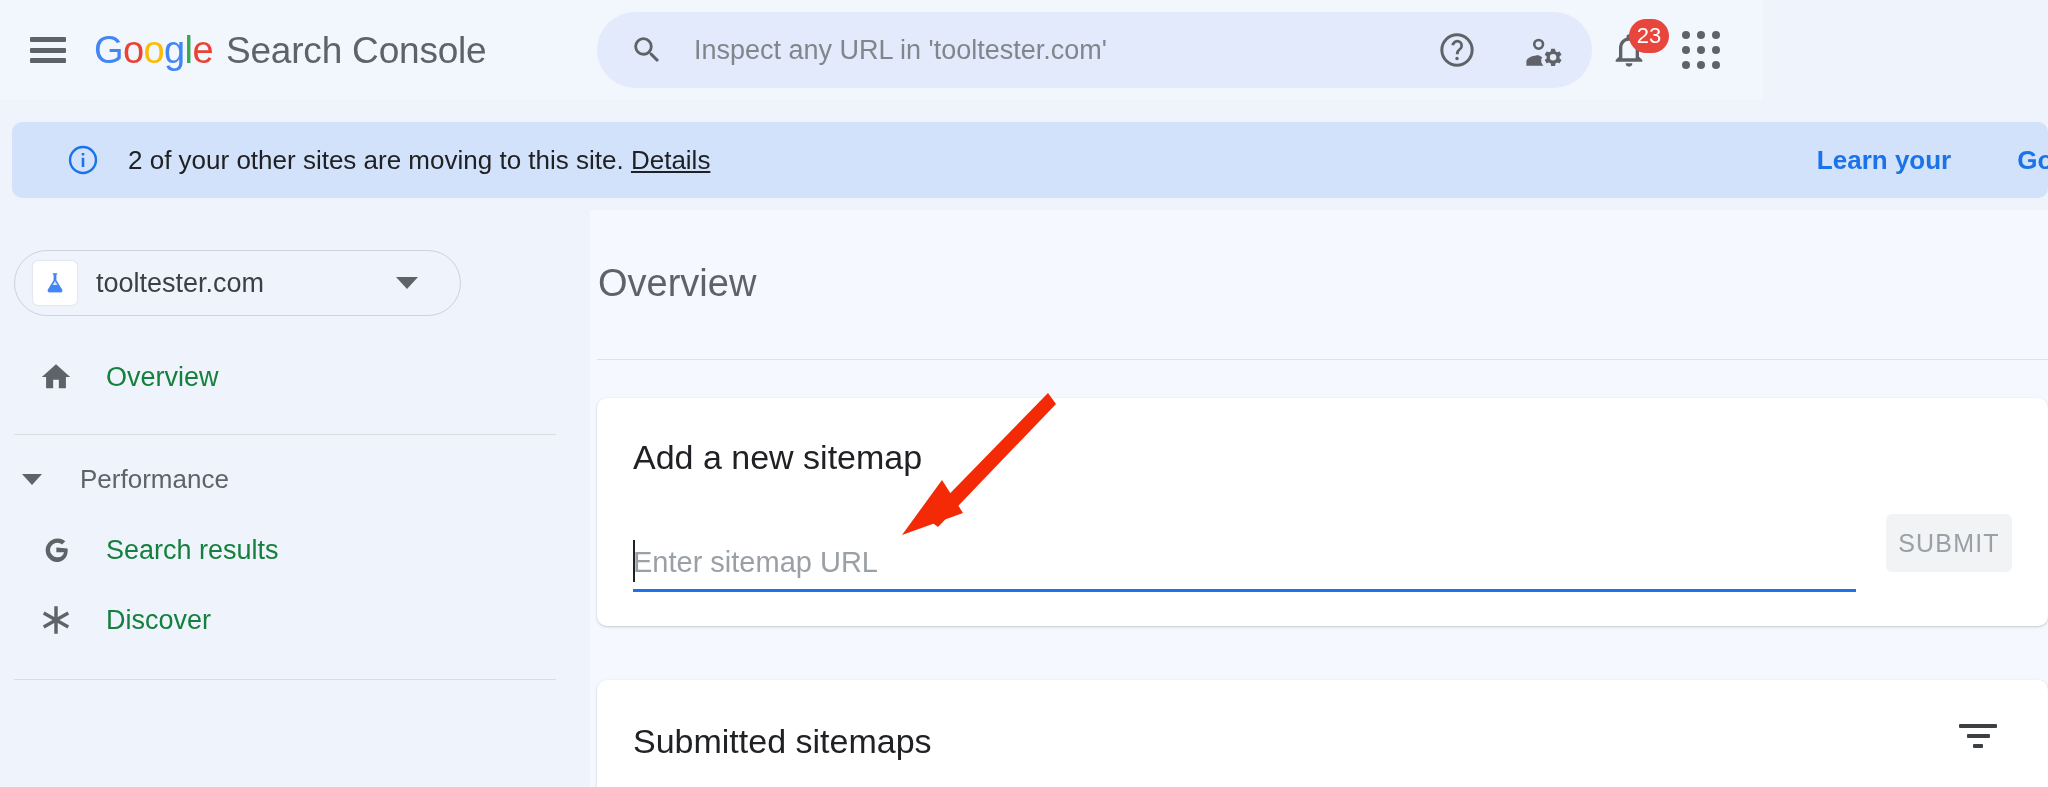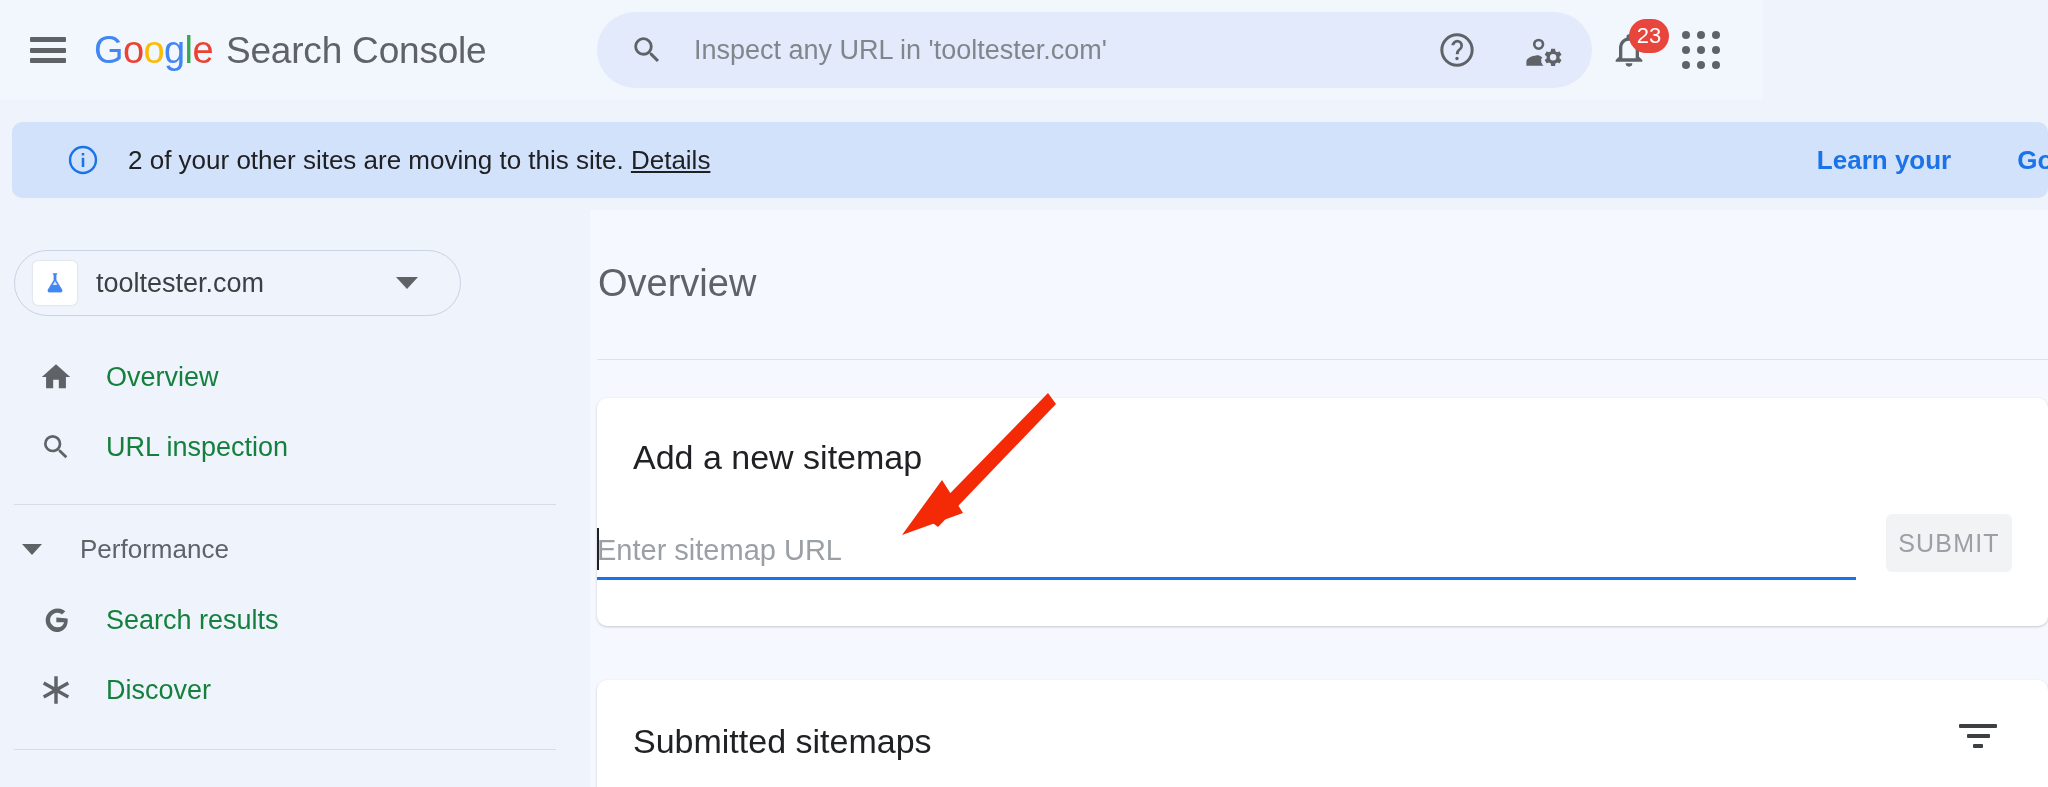--- a/index.html
+++ b/index.html
@@ -97,21 +97,21 @@
   .main { position: absolute; left: 590px; top: 210px; width: 1458px; height: 577px; background: #f5f8fe; }
   .page-title { font-size: 38px; color: #5f6368; padding: 52px 0 0 8px; }
   .title-rule { height: 1px; background: #dfe3e8; margin-top: 54px; margin-left: 7px; }
 
   .card {
     background: #fff; margin-left: 7px; margin-right: 0; border-radius: 10px;
     box-shadow: 0 1px 3px rgba(60,64,67,.16), 0 1px 2px rgba(60,64,67,.10);
   }
   .card1 { margin-top: 38px; height: 228px; position: relative; }
   .card-head { font-size: 34px; color: #202124; padding: 40px 0 0 36px; }
-  .inputrow { display: flex; align-items: center; margin-top: 37px; padding-right: 36px; }
+  .inputrow { display: flex; align-items: flex-end; margin-top: 37px; padding-left: 36px; padding-right: 36px; }
   .inputfield { position: relative; flex: 1; height: 54px; }
   .inputfield input {
     width: 100%; height: 48px; border: none; outline: none; background: transparent;
     font-family: "Liberation Sans", sans-serif; font-size: 29px; color: #202124; padding: 0;
   }
   .inputfield input::placeholder { color: #9aa0a6; }
   .inputfield .underline { position: absolute; left: 0; right: 0; bottom: 0; height: 3px; background: #1a73e8; }
   .inputfield .caret-bar {
     position: absolute; left: 0; top: 2px; width: 2px; height: 42px; background: #202124;
   }
@@ -226,28 +226,20 @@
 
     <div class="navlist">
       <div class="navitem">
         <span class="nicon">
           <svg width="34" height="34" viewBox="0 0 24 24">
               <path fill="#5f6368" d="M10 20v-6h4v6h5v-8h3L12 3 2 12h3v8z"></path>
             </svg>
         </span>
         <span class="nlabel">Overview</span>
       </div>
-      <div class="navitem">
-        <span class="nicon">
-          <svg width="32" height="32" viewBox="0 0 24 24">
-              <path fill="#5f6368" d="M15.5 14h-.79l-.28-.27A6.47 6.47 0 0 0 16 9.5 6.5 6.5 0 1 0 9.5 16c1.61 0 3.09-.59 4.23-1.57l.27.28v.79l5 4.99L20.49 19zm-6 0A4.5 4.5 0 1 1 14 9.5 4.49 4.49 0 0 1 9.5 14"></path>
-            </svg>
-        </span>
-        <span class="nlabel">URL inspection</span>
-      </div>
     </div>
 
     <div class="nav-divider"></div>
 
     <div class="navgroup">
       <span class="gcaret"></span>
       <span class="glabel">Performance</span>
     </div>
 
     <div class="navlist" style="margin-top:4px">

